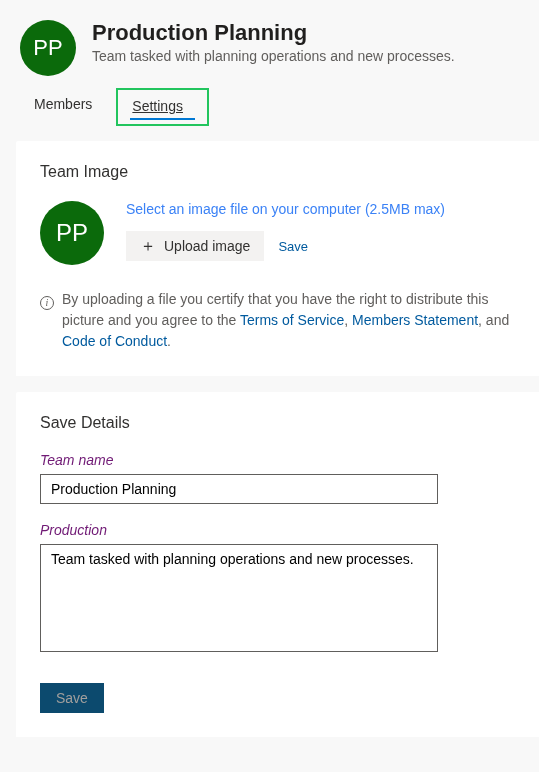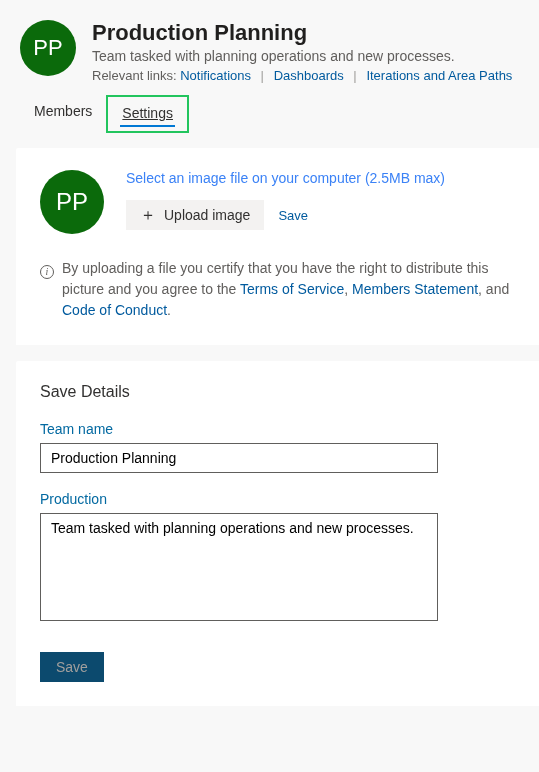--- a/index.html
+++ b/index.html
@@ -34,21 +34,21 @@
       font-size: 24px; font-weight: 400;
       flex-shrink: 0;
     }
     .title { font-size: 22px; font-weight: 600; color: #201f1e; line-height: 1.2; }
     .subtitle { color: #605e5c; font-size: 14px; margin-top: 2px; }
     .links-row { font-size: 13px; color: #605e5c; margin-top: 4px; }
     .links-row a { color: #005a9e; text-decoration: none; }
     .links-row .sep { color: #a19f9d; margin: 0 6px; }
     .tabs { display: flex; padding: 12px 20px 0 20px; border-bottom: 1px solid transparent; }
     .tab {
-      padding: 8px 14px 10px 14px;
+      padding: 8px 24px 10px 14px;
       font-size: 14px; color: #323130;
       cursor: pointer; position: relative;
     }
     .tab.active::after {
       content: ""; position: absolute; left: 12px; right: 12px; bottom: 4px;
       height: 2px; background: #0078d4;
     }
     .tab.highlighted { border: 2px solid #22c55e; text-decoration: underline; }
     .card {
       background: #fff;
@@ -65,21 +65,21 @@
     .btn {
       display: inline-flex; align-items: center; gap: 8px;
       background: #f3f2f1; border: none; padding: 7px 14px;
       font-size: 14px; color: #323130; cursor: pointer;
     }
     .plus { font-size: 16px; line-height: 1; font-weight: 300; }
     .link-btn { color: #005a9e; background: none; border: none; font-size: 13px; cursor: pointer; }
     .disclaimer-row { display: flex; gap: 8px; margin-top: 24px; color: #605e5c; font-size: 14px; line-height: 1.5; }
     .disclaimer-row .icon { flex-shrink: 0; margin-top: 2px; }
     .disclaimer-row a { color: #005a9e; text-decoration: none; }
-    .label { font-size: 14px; color: #0369a1; margin-bottom: 6px; display: block; margin-top: 6px;}
+    .label { font-size: 14px; color: #701a75; margin-bottom: 6px; display: block; margin-top: 6px; font-style: italic;}
     .field { width: 398px; border: 1px solid #605e5c; padding: 6px 10px; font-size: 14px; font-family: inherit; }
     textarea.field { height: 108px; resize: none; }
     .form-group { margin-bottom: 18px; }
     .save-btn {
       background: #0c4a6e; border: none; padding: 7px 16px;
       font-size: 14px; color: #a19f9d; cursor: default; margin-top: 10px;
     }
     .info-circle {
       width: 14px; height: 14px; border: 1px solid #605e5c; border-radius: 50%;
       display: inline-flex; align-items: center; justify-content: center;
@@ -87,37 +87,30 @@
     }
   </style>
 </head>
 <body>
 
 <div class="header">
   <div class="avatar-lg">PP</div>
   <div>
     <div class="title">Production Planning</div>
     <div class="subtitle">Team tasked with planning operations and new processes.</div>
-    <div class="links-row">
-      <span>Relevant links:</span>
-      <a href="#">Notifications</a>
-      <span class="sep">|</span>
-      <a href="#">Dashboards</a>
-      <span class="sep">|</span>
-      <a href="#">Iterations and Area Paths</a>
-    </div>
   </div>
 </div>
 
 <div class="tabs">
   <div class="tab">Members</div>
   <div class="tab active highlighted">Settings</div>
 </div>
 
 <div class="card">
+  <div class="section-title">Team Image</div>
   <div class="img-row">
     <div class="avatar-md">PP</div>
     <div class="img-right">
       <div class="img-hint">Select an image file on your computer (2.5MB max)</div>
       <div class="btn-row">
         <button class="btn">
           <span class="plus">＋</span>
           <span>Upload image</span>
         </button>
         <button class="link-btn">Save</button>

